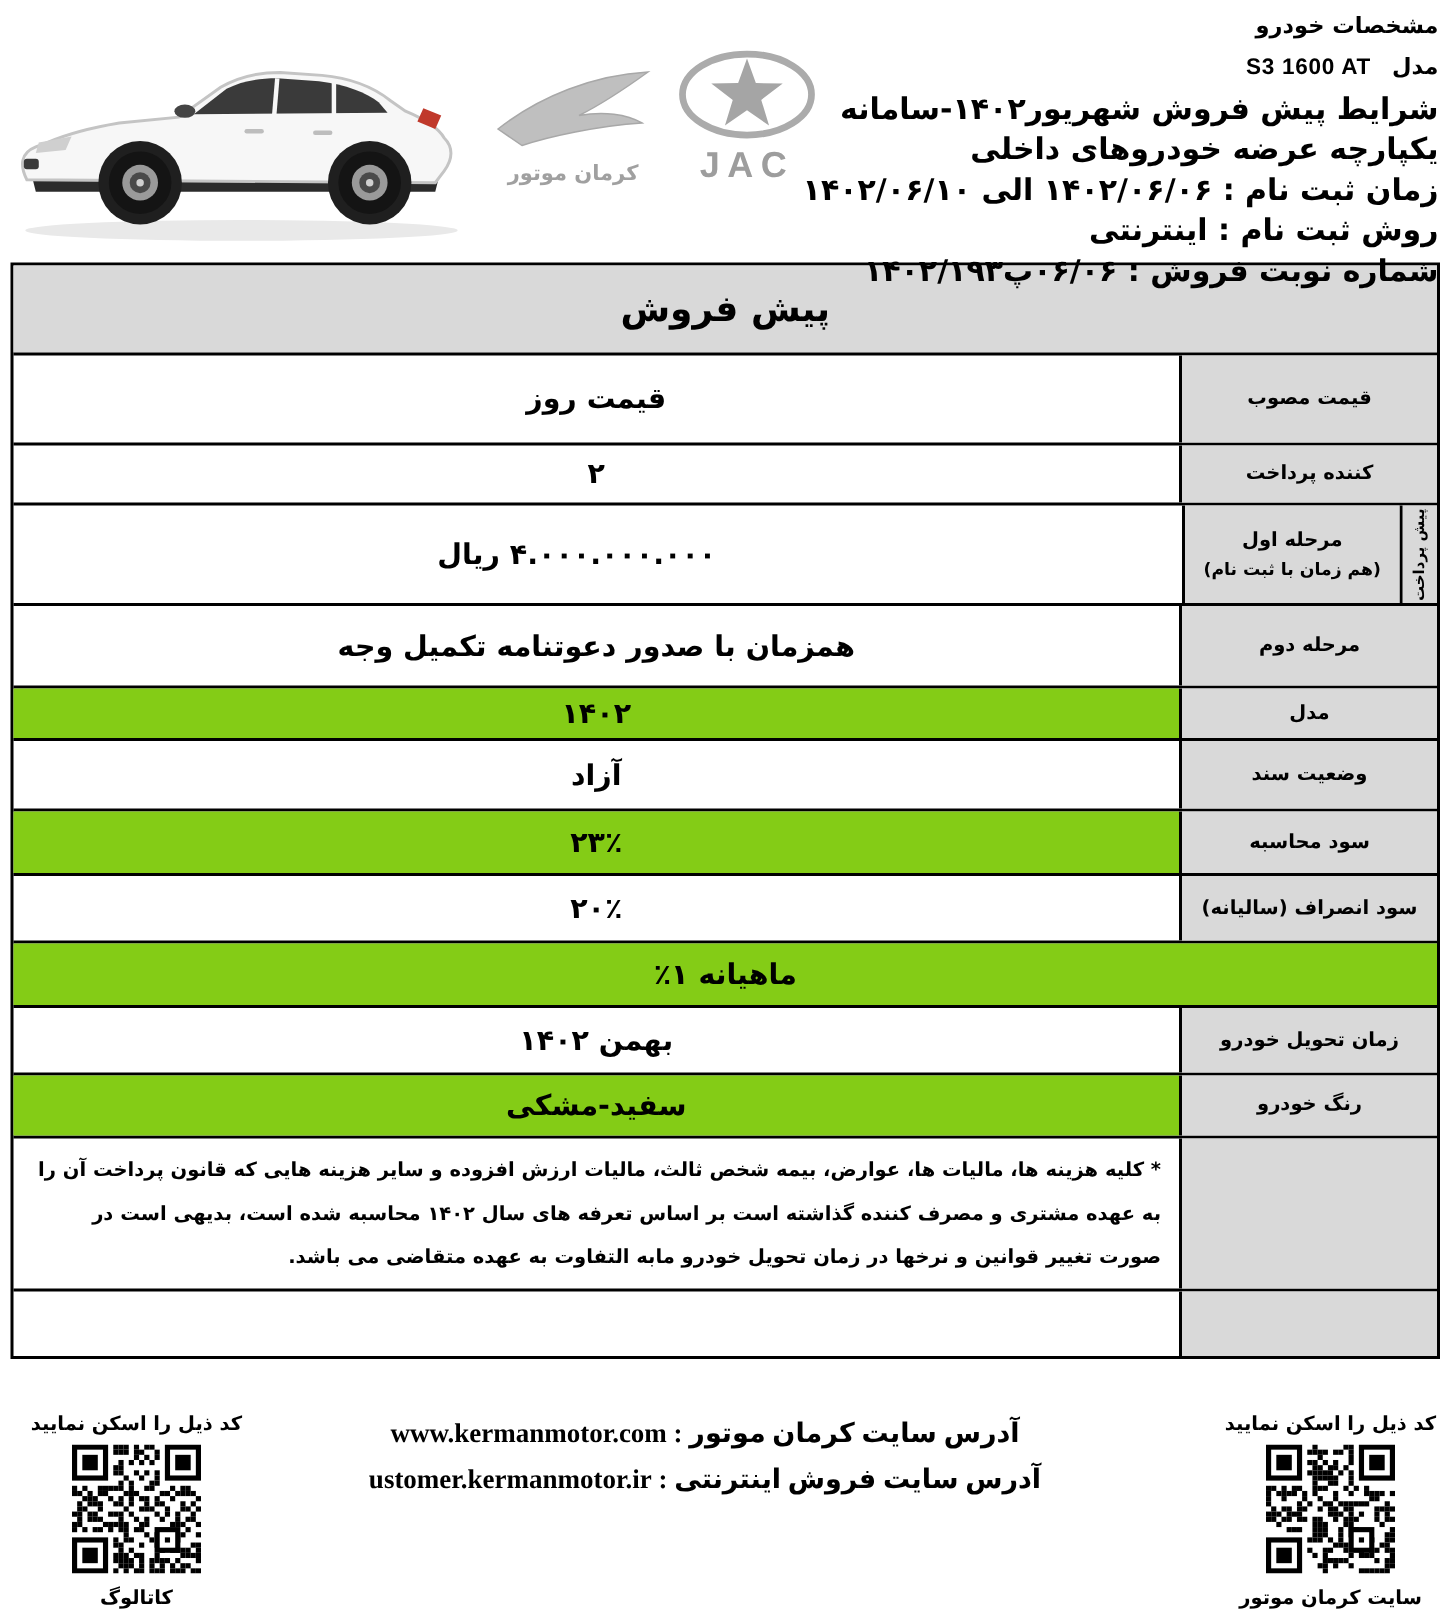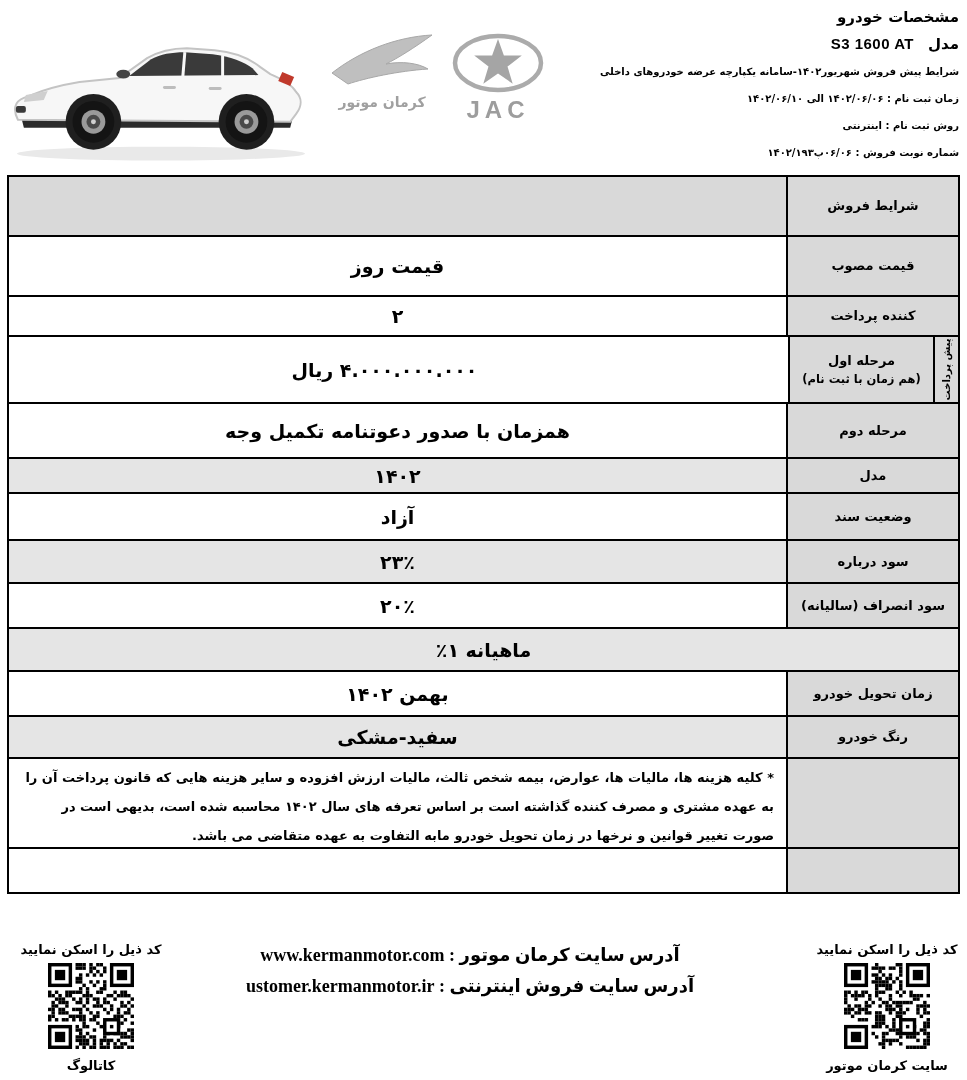--- a/index.html
+++ b/index.html
@@ -3,52 +3,52 @@
 <meta charset="utf-8">
 <style>
   * { box-sizing: border-box; margin: 0; padding: 0; }
   html,body { background:#fff; }
   body { width:967px; height:1080px; font-family:"DejaVu Sans",sans-serif; color:#000; overflow:hidden; }
   .page { position:relative; width:967px; height:1080px; background:#fff; }
 
   
   header { position:relative; height:175px; }
   .car-wrap { position:absolute; left:2px; top:10px; width:318px; height:160px; }
-  .logo-km  { position:absolute; left:326px; top:23px; width:112px; height:96px; }
+  .logo-km  { position:absolute; left:326px; top:36px; width:112px; height:96px; }
   .logo-jac { position:absolute; left:448px; top:30px; width:100px; height:98px; }
   .head-text { position:absolute; right:8px; top:4px; width:445px; direction:rtl; text-align:right; font-weight:bold; }
   .ht-title { font-size:15px; line-height:26px; }
-  .ht-line  { font-size:10px; line-height:27px; }
+  .ht-line  { font-size:20px; line-height:27px; }
   .ht-model { font-size:15px; line-height:28px; }
   .ht-model .latin { font-family:"Liberation Sans","DejaVu Sans",sans-serif; margin-inline-start:14px; font-size:15px; letter-spacing:.5px; }
 
   
   .spec-table { direction:rtl; margin:0 7px; border:2px solid #000; }
   .trow { display:flex; }
   .trow + .trow { border-top:2px solid #000; }
   .lbl { width:172px; flex-shrink:0; background:#d9d9d9; border-left:2px solid #000;
          display:flex; flex-direction:column; align-items:center; justify-content:center;
          font-size:13px; font-weight:bold; text-align:center; line-height:1.5; }
   .lbl .sub { font-size:11.5px; }
   .val { flex:1; display:flex; align-items:center; justify-content:center;
          font-weight:bold; font-size:19px; text-align:center; }
   .val.ltr { direction:ltr; }
   .r-header { background:#d9d9d9; }
   .r-header .val { font-size:24px; }
-  .shade .val { background:#e5e5e5;text-align:center; }
+  .shade .val { background:#84cc16;text-align:center; }
   .side { width:25px; flex-shrink:0; background:#d9d9d9; border-left:2px solid #000;
           display:flex; align-items:center; justify-content:center; overflow:hidden; }
   .side span { transform:rotate(-90deg); white-space:nowrap; font-size:10px; font-weight:bold; }
   .narrow-lbl { width:145px;margin-left:28px; }
   .note-row .val { justify-content:flex-start; font-size:13px; line-height:29px;
                    padding:4px 12px; text-align:right; display:block;
                    align-content:center; }
   .note-row.center-note .val { display:flex; align-items:center; }
   .h58{height:58px}.h60{height:60px}.h40{height:40px}.h67{height:67px}.h55{height:55px}
-  .h35{height:35px}.h47{height:47px}.h43{height:43px}.h45{height:45px}.h42{height:42px}.h90{height:90px}
+  .h35{height:35px}.h47{height:47px}.h43{height:43px}.h45{height:45px}.h42{height:42px}.h90{height:102px}
 
   
   footer { position:absolute; top:936px; left:0; width:967px; height:144px; }
   .f-center { position:absolute; left:240px; top:4px; width:460px; direction:rtl;
               text-align:center; font-weight:bold; font-size:18px; }
   .f-center .fline { line-height:31px; font-family:"Liberation Serif","DejaVu Sans",serif; }
   .f-side { position:absolute; width:170px; text-align:center; font-weight:bold; }
   .f-left  { left:6px;  top:6px; }
   .f-right { left:802px; top:6px; }
   .scan { font-size:13px; direction:rtl; margin-bottom:6px; }
@@ -124,21 +124,21 @@
       <div class="ht-line">شرایط  پیش فروش شهریور۱۴۰۲-سامانه یکپارچه عرضه خودروهای داخلی</div>
       <div class="ht-line">زمان ثبت نام : ۱۴۰۲/۰۶/۰۶ الی ۱۴۰۲/۰۶/۱۰</div>
       <div class="ht-line">روش ثبت نام : اینترنتی</div>
       <div class="ht-line">شماره نوبت فروش :  ۰۶/۰۶پ۱۴۰۲/۱۹۳</div>
     </div>
   </header>
 
   <div class="spec-table">
 
     <div class="trow r-header h58">
-      <div class="lbl">شرایط فروش</div>
+      <div class="val">پیش فروش</div>
     </div>
 
     <div class="trow h60">
       <div class="lbl">قیمت مصوب</div>
       <div class="val">قیمت روز</div>
     </div>
 
     <div class="trow h40">
       <div class="lbl">کننده پرداخت</div>
       <div class="val">۲</div>
@@ -164,21 +164,21 @@
       <div class="lbl">مدل</div>
       <div class="val">۱۴۰۲</div>
     </div>
 
     <div class="trow h47">
       <div class="lbl">وضعیت سند</div>
       <div class="val">آزاد</div>
     </div>
 
     <div class="trow shade h43">
-      <div class="lbl">سود درباره</div>
+      <div class="lbl">سود محاسبه</div>
       <div class="val">۲۳٪</div>
     </div>
 
     <div class="trow h45">
       <div class="lbl">سود انصراف (سالیانه)</div>
       <div class="val">۲۰٪</div>
     </div>
 
     <div class="trow shade h43">
       <div class="val ltr">٪۱ ماهیانه</div>

